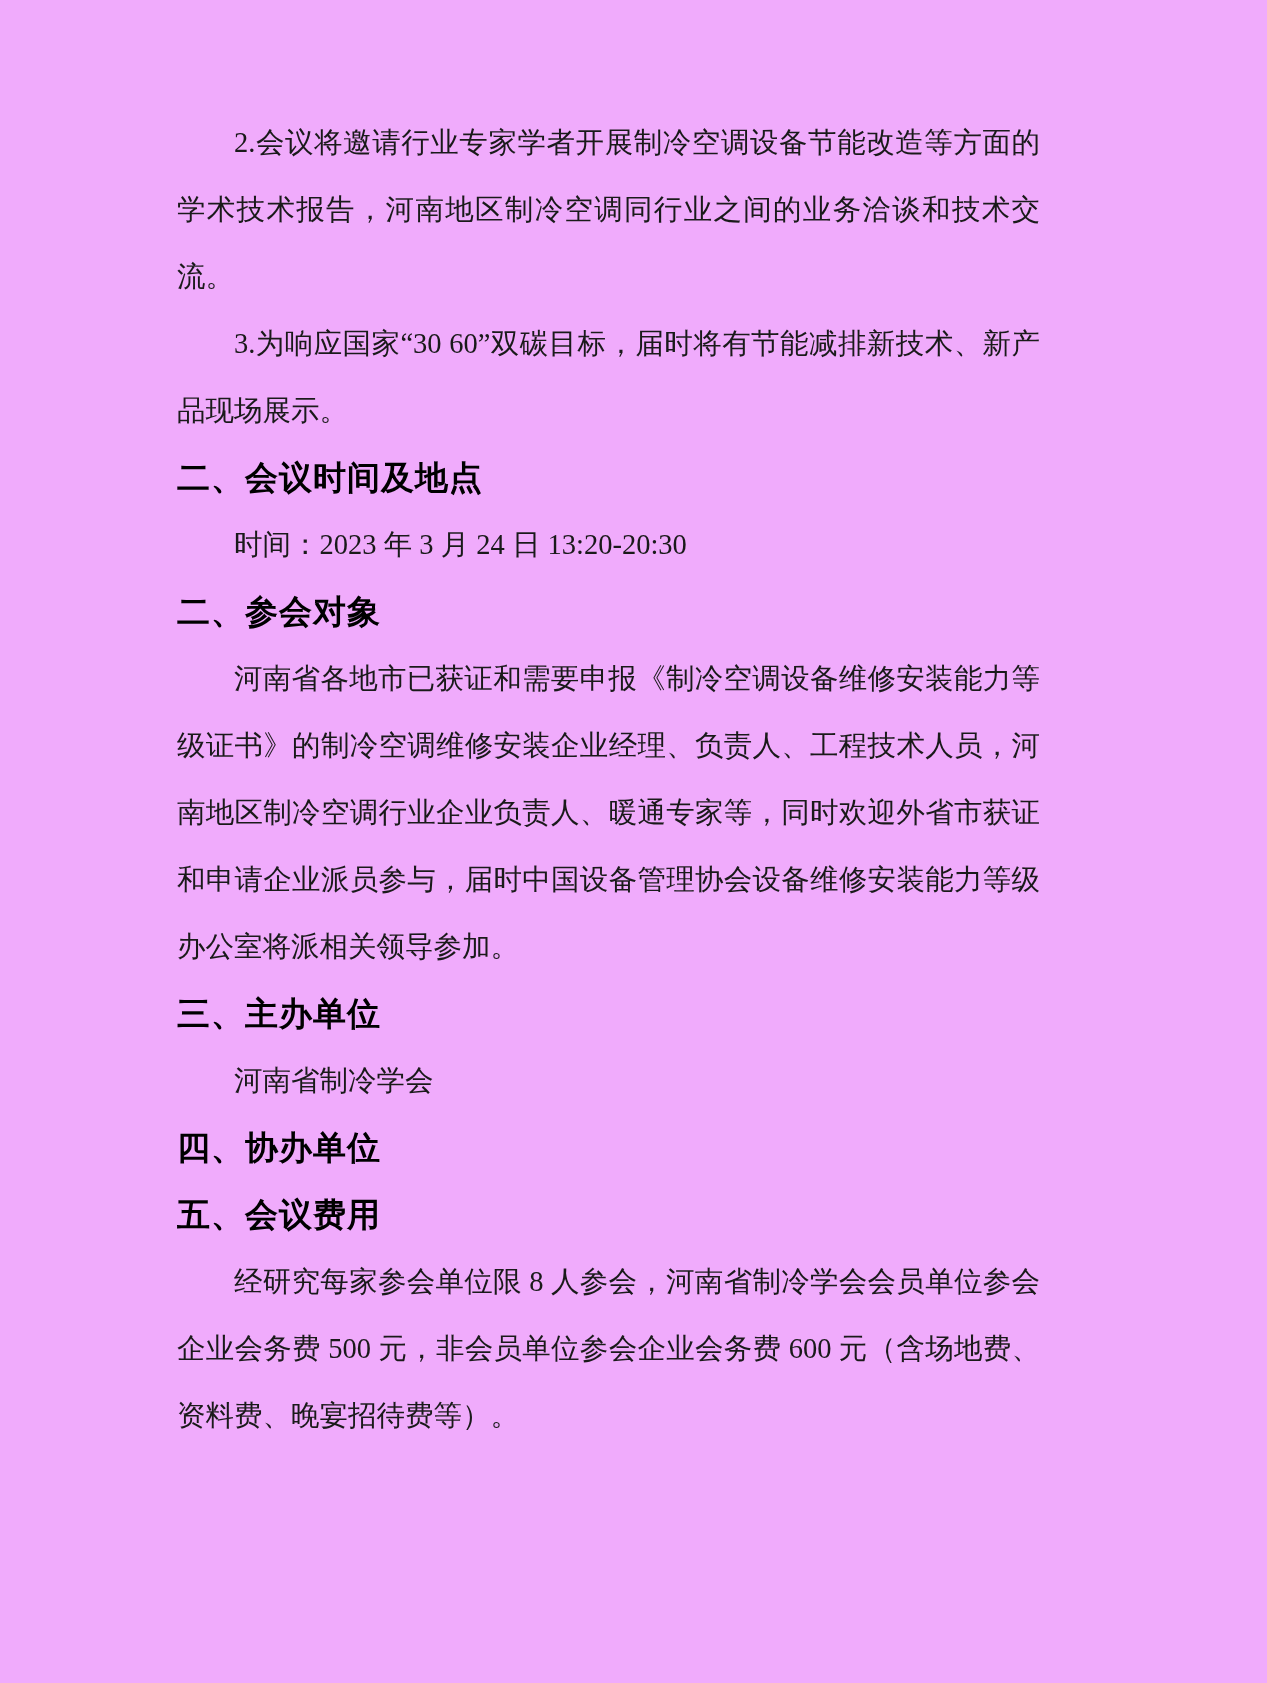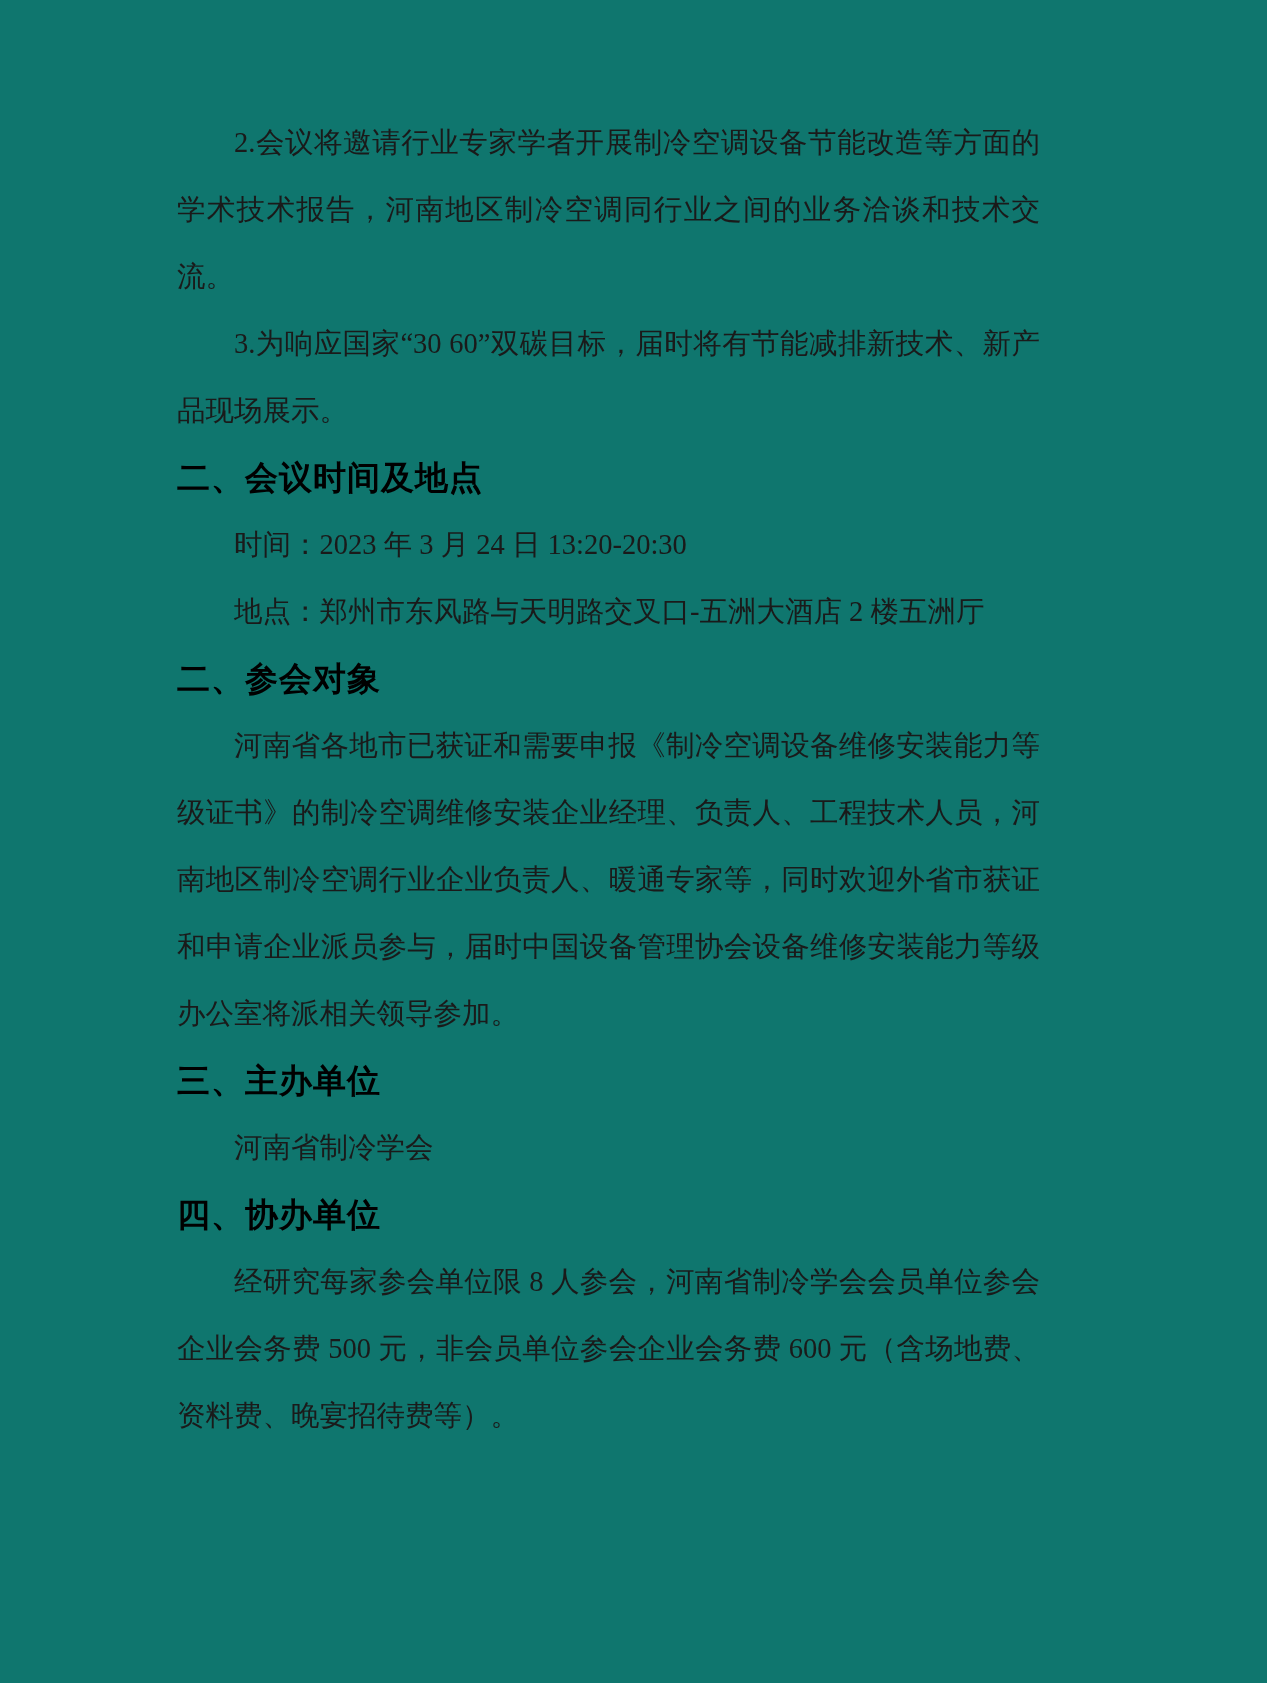--- a/index.html
+++ b/index.html
@@ -11,21 +11,21 @@
     height: 1683px;
     background: #ffffff;
     overflow: hidden;
     font-family: "Liberation Serif", serif;
   }
   .page {
     box-sizing: border-box;
     width: 1267px;
     height: 1683px;
     padding: 109px 227px 0 177px;
-    background: #0f766e;
+    background: #f0abfc;
     color: #1a1a1a;
   }
   .para {
     margin: 0;
     font-size: 28.5px;
     line-height: 67px;
     text-indent: 2em;
     text-align: justify;
     font-family: "Liberation Serif", serif;
     color: #1a1a1a;
@@ -43,20 +43,20 @@
   }
 </style>
 </head>
 <body style="background: rgb(255, 255, 255);">
 
 <div class="page">
   <p class="para">2.会议将邀请行业专家学者开展制冷空调设备节能改造等方面的学术技术报告，河南地区制冷空调同行业之间的业务洽谈和技术交流。</p>
   <p class="para">3.为响应国家“30 60”双碳目标，届时将有节能减排新技术、新产品现场展示。</p>
   <h2 class="heading">二、会议时间及地点</h2>
   <p class="para">时间：2023 年 3 月 24 日 13:20-20:30</p>
-  <p class="para">地点：郑州市东风路与天明路交叉口-五洲大酒店 2 楼五洲厅</p>
   <h2 class="heading">二、参会对象</h2>
   <p class="para">河南省各地市已获证和需要申报《制冷空调设备维修安装能力等级证书》的制冷空调维修安装企业经理、负责人、工程技术人员，河南地区制冷空调行业企业负责人、暖通专家等，同时欢迎外省市获证和申请企业派员参与，届时中国设备管理协会设备维修安装能力等级办公室将派相关领导参加。</p>
   <h2 class="heading">三、主办单位</h2>
   <p class="para">河南省制冷学会</p>
   <h2 class="heading">四、协办单位</h2>
+  <h2 class="heading">五、会议费用</h2>
   <p class="para">经研究每家参会单位限 8 人参会，河南省制冷学会会员单位参会企业会务费 500 元，非会员单位参会企业会务费 600 元（含场地费、资料费、晚宴招待费等）。</p>
 </div>
 
 </body></html>

